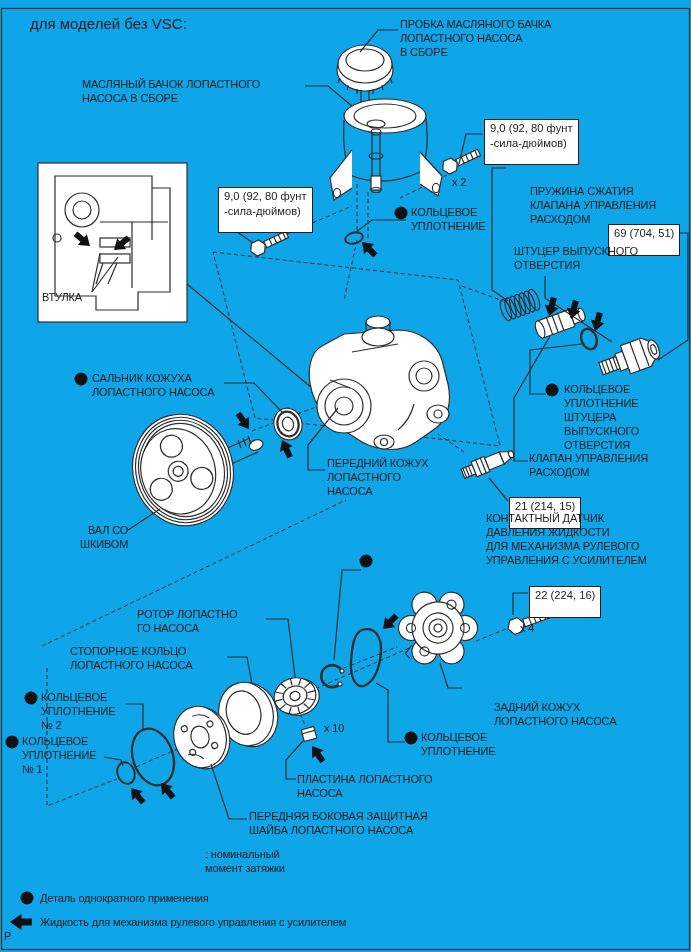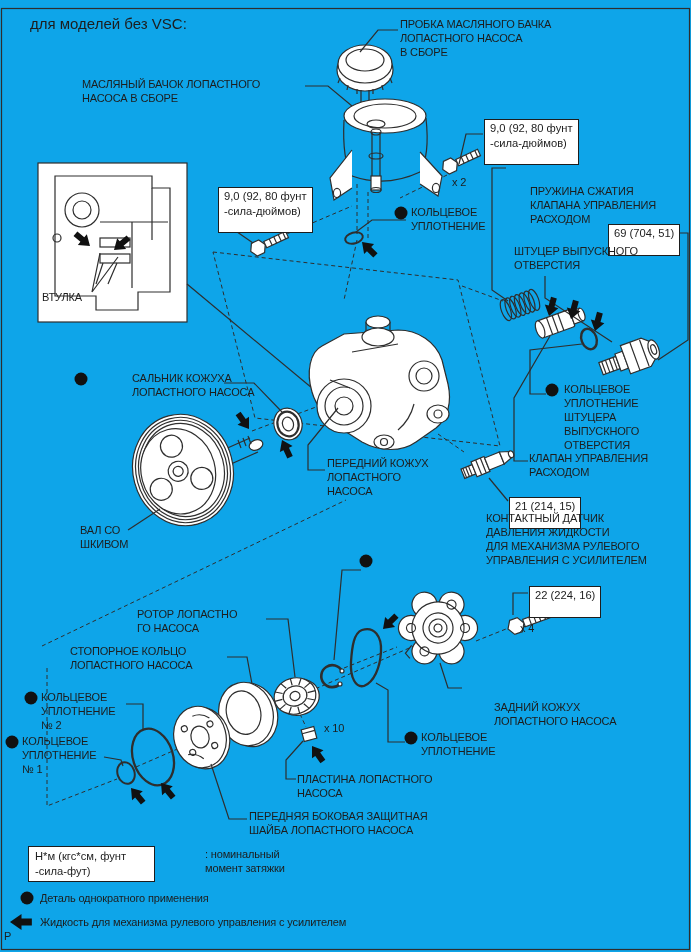--- a/index.html
+++ b/index.html
@@ -345,26 +345,26 @@
 <div class="lbl" style="left:530px;top:157px;margin-top:28px;">ПРУЖИНА СЖАТИЯ
 КЛАПАНА УПРАВЛЕНИЯ
 РАСХОДОМ</div>
 <div class="lbl" style="left:411px;top:206px;">КОЛЬЦЕВОЕ
 УПЛОТНЕНИЕ</div>
 <div class="tbox" style="left:608px;top:224px;">69 (704, 51)</div>
 <div class="lbl" style="left:514px;top:245px;">ШТУЦЕР ВЫПУСКНОГО
 ОТВЕРСТИЯ</div>
 
 <div class="lbl" style="left:42px;top:291px;">ВТУЛКА</div>
-<div class="lbl" style="left:92px;top:372px;margin-left:40px;">САЛЬНИК КОЖУХА
+<div class="lbl" style="left:92px;top:372px;">САЛЬНИК КОЖУХА
 ЛОПАСТНОГО НАСОСА</div>
 <div class="lbl" style="left:327px;top:457px;">ПЕРЕДНИЙ КОЖУХ
 ЛОПАСТНОГО
 НАСОСА</div>
-<div class="lbl" style="left:80px;top:524px;">ВАЛ СО
+<div class="lbl" style="left:80px;top:524px;text-align:right;">ВАЛ СО
 ШКИВОМ</div>
 
 <div class="lbl" style="left:564px;top:383px;">КОЛЬЦЕВОЕ
 УПЛОТНЕНИЕ
 ШТУЦЕРА
 ВЫПУСКНОГО
 ОТВЕРСТИЯ</div>
 <div class="lbl" style="left:529px;top:452px;">КЛАПАН УПРАВЛЕНИЯ
 РАСХОДОМ</div>
 <div class="tbox" style="left:509px;top:489px;margin-top:8px;">21 (214, 15)</div>
@@ -390,21 +390,19 @@
 ЛОПАСТНОГО НАСОСА</div>
 <div class="lbl" style="left:421px;top:731px;">КОЛЬЦЕВОЕ
 УПЛОТНЕНИЕ</div>
 
 <div class="lbl" style="left:324px;top:722px;">x 10</div>
 <div class="lbl" style="left:297px;top:773px;">ПЛАСТИНА ЛОПАСТНОГО
 НАСОСА</div>
 <div class="lbl" style="left:249px;top:810px;">ПЕРЕДНЯЯ БОКОВАЯ ЗАЩИТНАЯ
 ШАЙБА ЛОПАСТНОГО НАСОСА</div>
 
-<div class="lgbox" style="left:28px;top:846px;">Н*м (кгс*см, фунт
--сила-фут)</div>
 <div class="lbl" style="left:160px;top:848px;margin-left:45px;">: номинальный
 момент затяжки</div>
 <div class="lbl" style="left:40px;top:892px;">Деталь однократного применения</div>
 <div class="lbl" style="left:40px;top:916px;">Жидкость для механизма рулевого управления с усилителем</div>
 <div class="pletter" style="left:4px;top:930px;">P</div>
 
 </div>
 
 </body></html>

